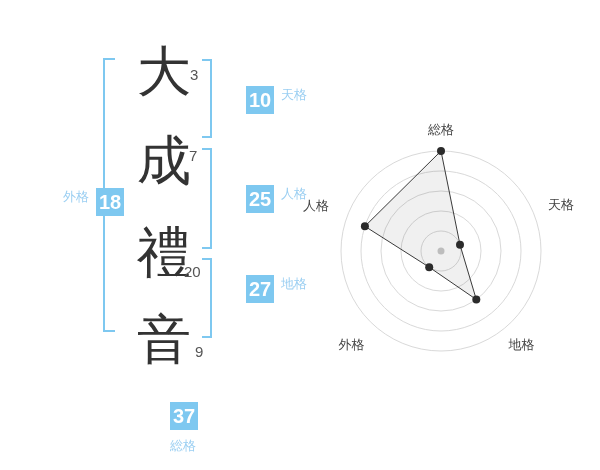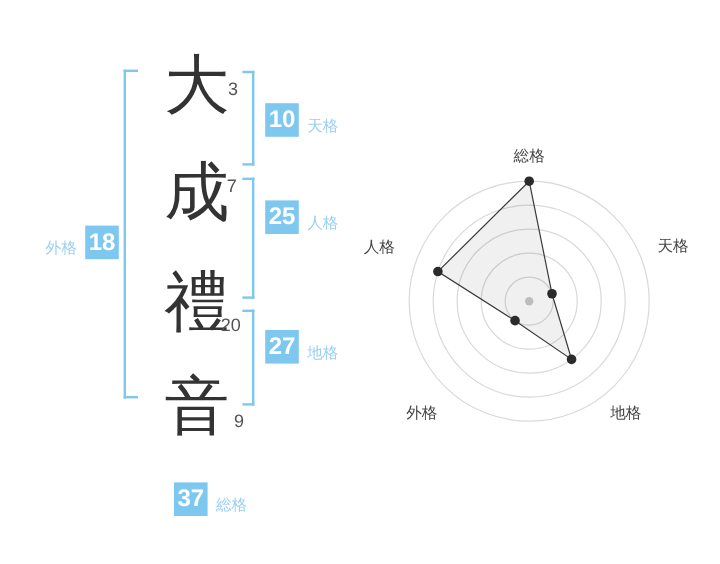--- a/index.html
+++ b/index.html
@@ -15,21 +15,21 @@
     font-family:"Liberation Sans","DejaVu Sans",sans-serif;
   }
   .strokes{
     position:absolute;font-size:15px;color:#555;line-height:1;
   }
   
   .bracket{position:absolute;border:2px solid #7ec8f0;}
   .bracket.left{border-right:none;width:10px;}
   .bracket.right{border-left:none;width:8px;}
   
-  .badge-row{position:absolute;display:flex;align-items:flex-end;gap:7px;}
+  .badge-row{position:absolute;display:flex;align-items:flex-start;gap:7px;margin-left:25px;}
   .badge{
     width:28px;height:28px;background:#7ec8f0;color:#fff;
     font-size:20px;font-weight:bold;display:flex;
     align-items:center;justify-content:center;flex:0 0 auto;
   }
   .badge-label{font-size:13px;color:#9bcff2;white-space:nowrap;}
   
   #radar-wrap{position:absolute;left:300px;top:110px;width:290px;height:260px;}
   .axis-label{font-size:13px;fill:#444;}
 </style>
@@ -55,31 +55,31 @@
 <div class="badge-row" style="left:38px;top:188px;">
   <span class="badge-label">外格</span>
   <span class="badge">18</span>
 </div>
 
 <div class="badge-row" style="left:221px;top:86px;">
   <span class="badge">10</span>
   <span class="badge-label">天格</span>
 </div>
 
-<div class="badge-row" style="left:221px;top:167px;">
+<div class="badge-row" style="left:221px;top:185px;">
   <span class="badge">25</span>
   <span class="badge-label">人格</span>
 </div>
 
 <div class="badge-row" style="left:221px;top:275px;">
   <span class="badge">27</span>
   <span class="badge-label">地格</span>
 </div>
 
-<div class="badge-row" style="left:145px;top:402px;">
+<div class="badge-row" style="left:145px;top:402px;flex-direction:column;">
   <span class="badge">37</span>
   <span class="badge-label">総格</span>
 </div>
 
 <div id="radar-wrap">
   <svg id="radar-svg" width="290" height="260" viewBox="0 0 290 260">
       <circle cx="141" cy="141" r="20" fill="none" stroke="#d9d9d9" stroke-width="1"></circle>
       <circle cx="141" cy="141" r="40" fill="none" stroke="#d9d9d9" stroke-width="1"></circle>
       <circle cx="141" cy="141" r="60" fill="none" stroke="#d9d9d9" stroke-width="1"></circle>
       <circle cx="141" cy="141" r="80" fill="none" stroke="#d9d9d9" stroke-width="1"></circle>

